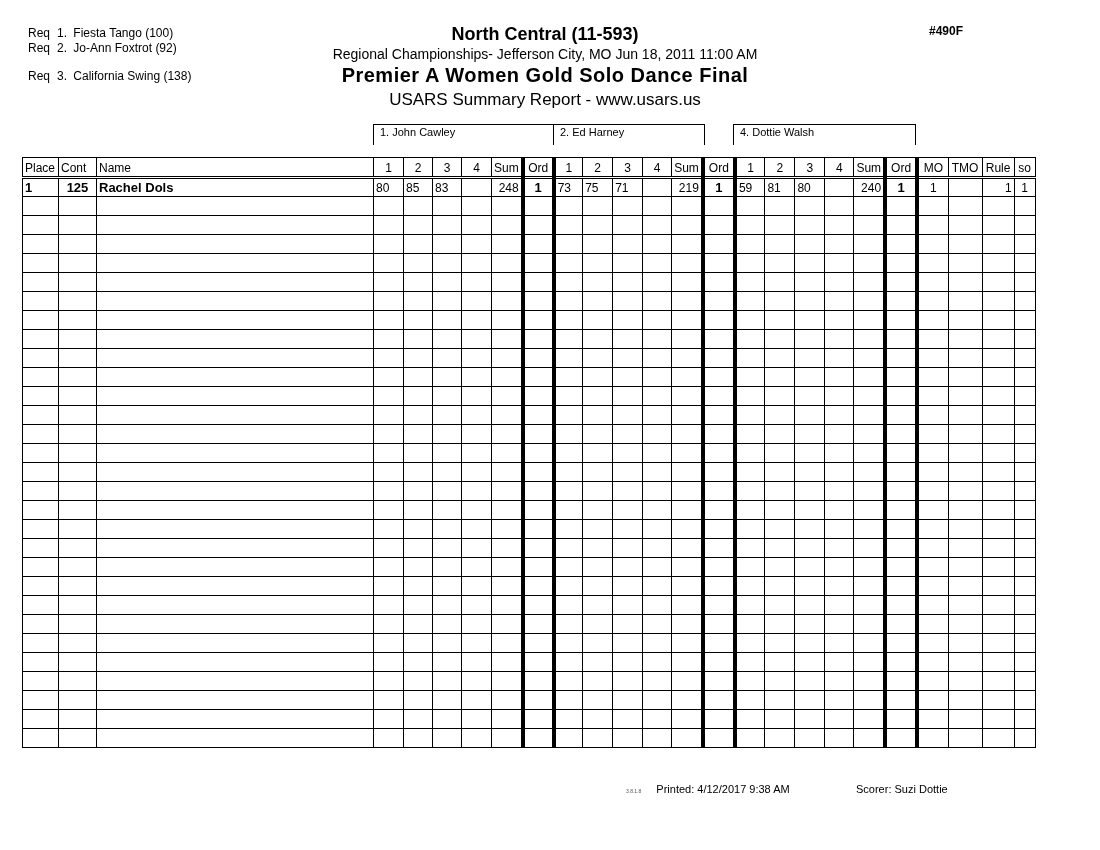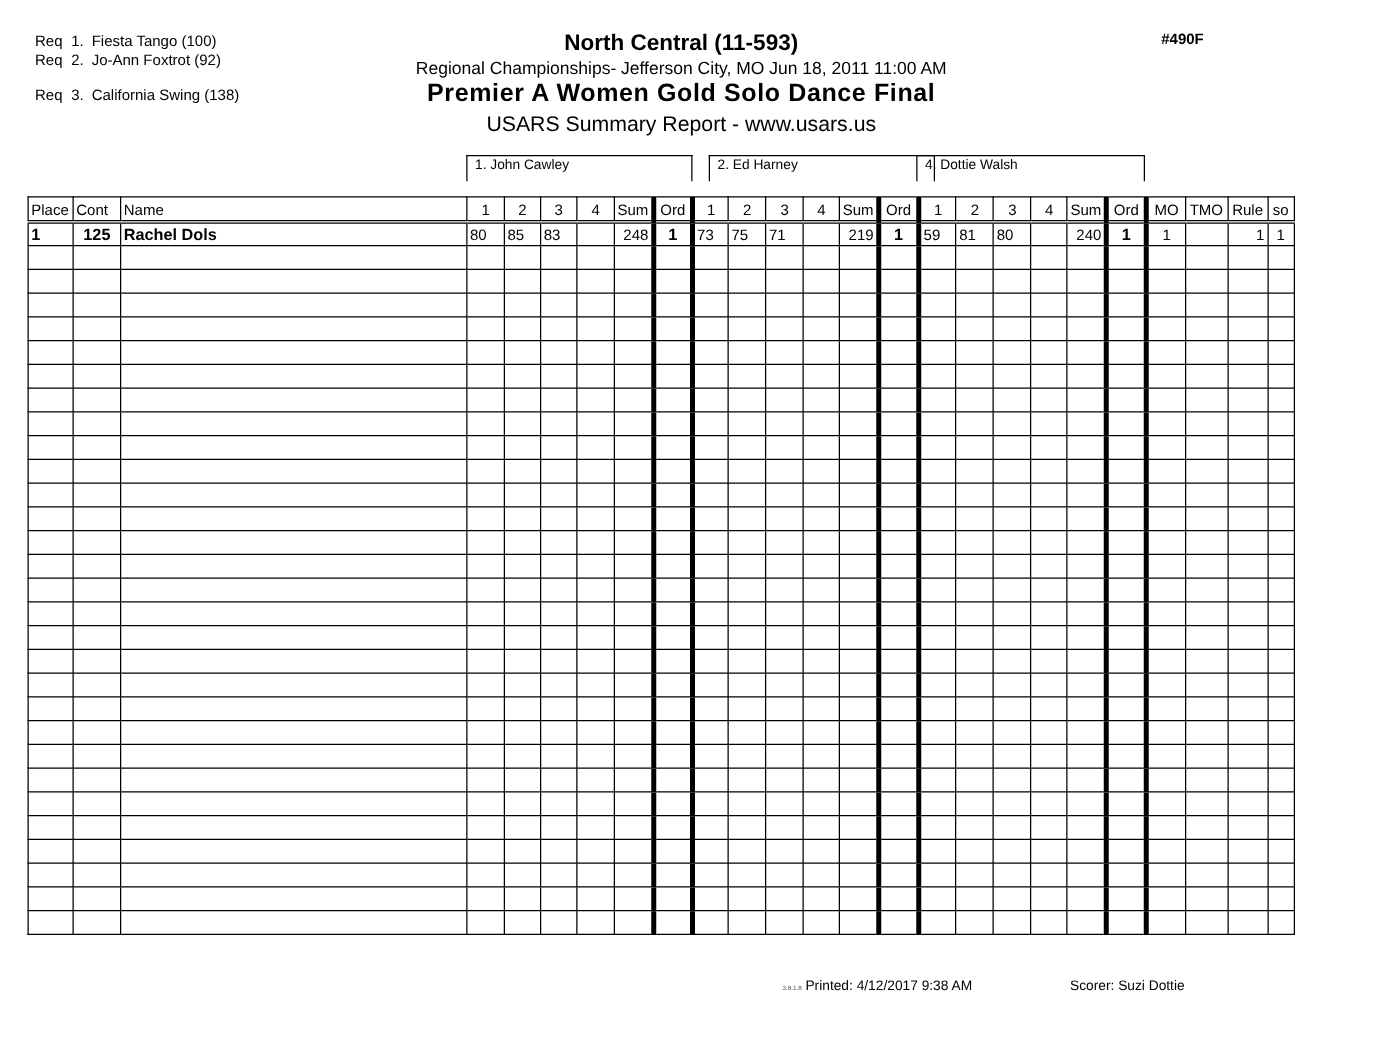--- a/index.html
+++ b/index.html
@@ -40,21 +40,21 @@
   <span class="n">Req</span><span class="k">3.</span> <span>California Swing (138)</span>
 </div>
 
 <div id="t1" class="abs ctr">North Central (11-593)</div>
 <div id="t2" class="abs ctr">Regional Championships- Jefferson City, MO  Jun 18, 2011  11:00 AM</div>
 <div id="t3" class="abs ctr">Premier A Women Gold Solo Dance Final</div>
 <div id="t4" class="abs ctr">USARS Summary Report - www.usars.us</div>
 <div id="evnum" class="abs">#490F</div>
 
 <div class="judgebox" style="left:373px; width:181px;">1.  John Cawley</div>
-<div class="judgebox" style="left:553px; width:181px;margin-left:14px;">2.  Ed Harney</div>
+<div class="judgebox" style="left:553px; width:152px;">2.  Ed Harney</div>
 <div class="judgebox" style="left:733px; width:183px;">4.  Dottie Walsh</div>
 
 <table class="grid" id="grid">
   <colgroup>
     <col style="width:36px">
       <col style="width:38px">
       <col style="width:277px">
     <col style="width:30px">
       <col style="width:29px">
       <col style="width:29px">
@@ -914,15 +914,15 @@
         <td></td>
         <td></td>
         <td class="r"></td>
         <td></td>
       </tr>
     </tbody>
 </table>
 
 <div class="abs foot" style="left:626px;">
   <span class="ver">3.8.1.8</span>
-  <span style="margin-left:0;">Printed:  4/12/2017  9:38 AM</span>
+  <span style="margin-left:12px;">Printed:  4/12/2017  9:38 AM</span>
 </div>
 <div class="abs foot" style="left:856px;">Scorer:   Suzi Dottie</div>
 
 </body></html>

